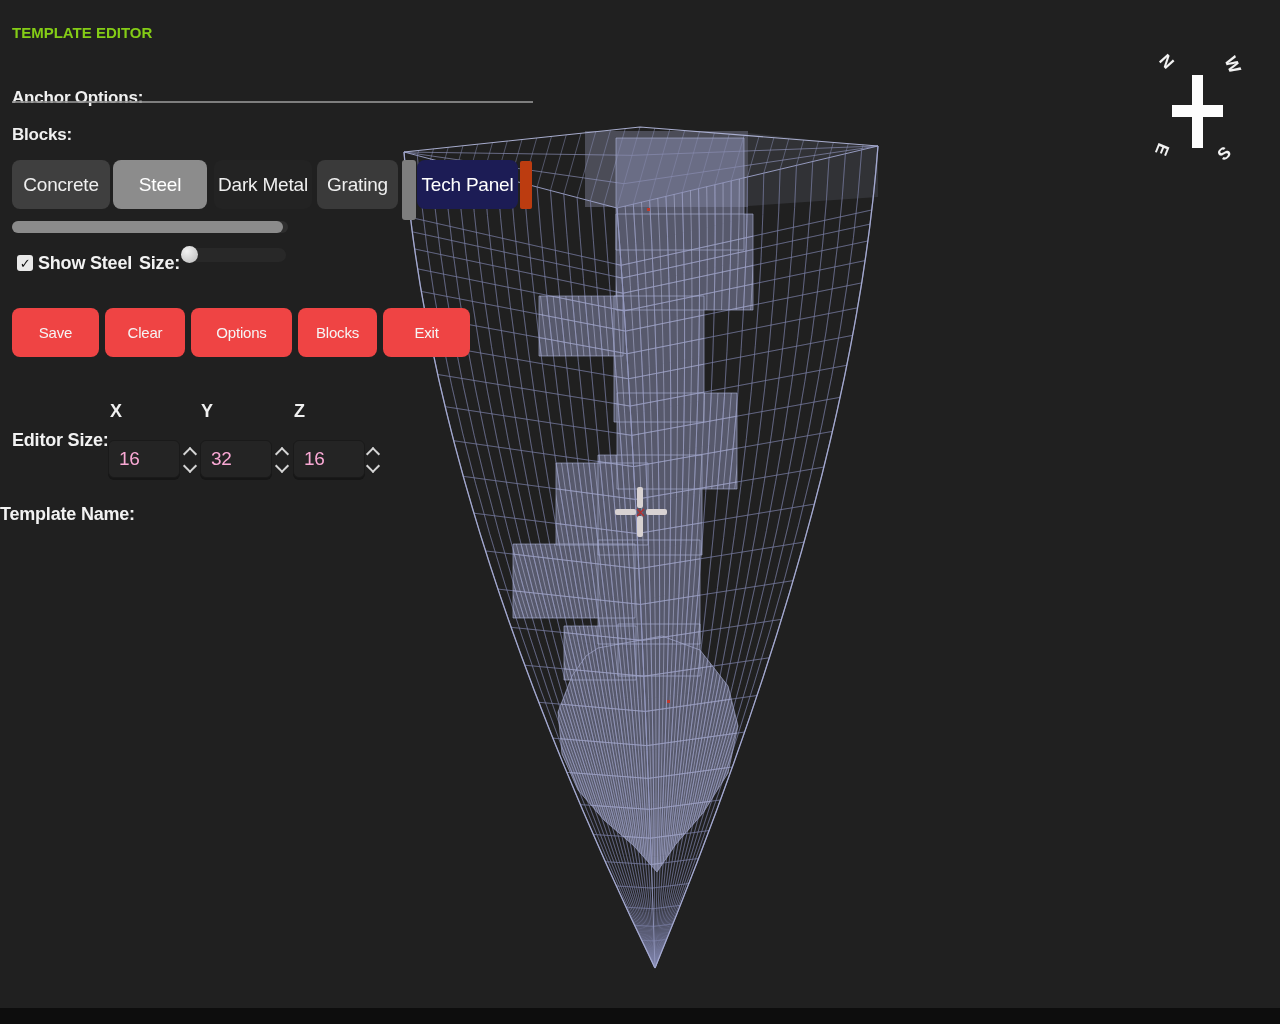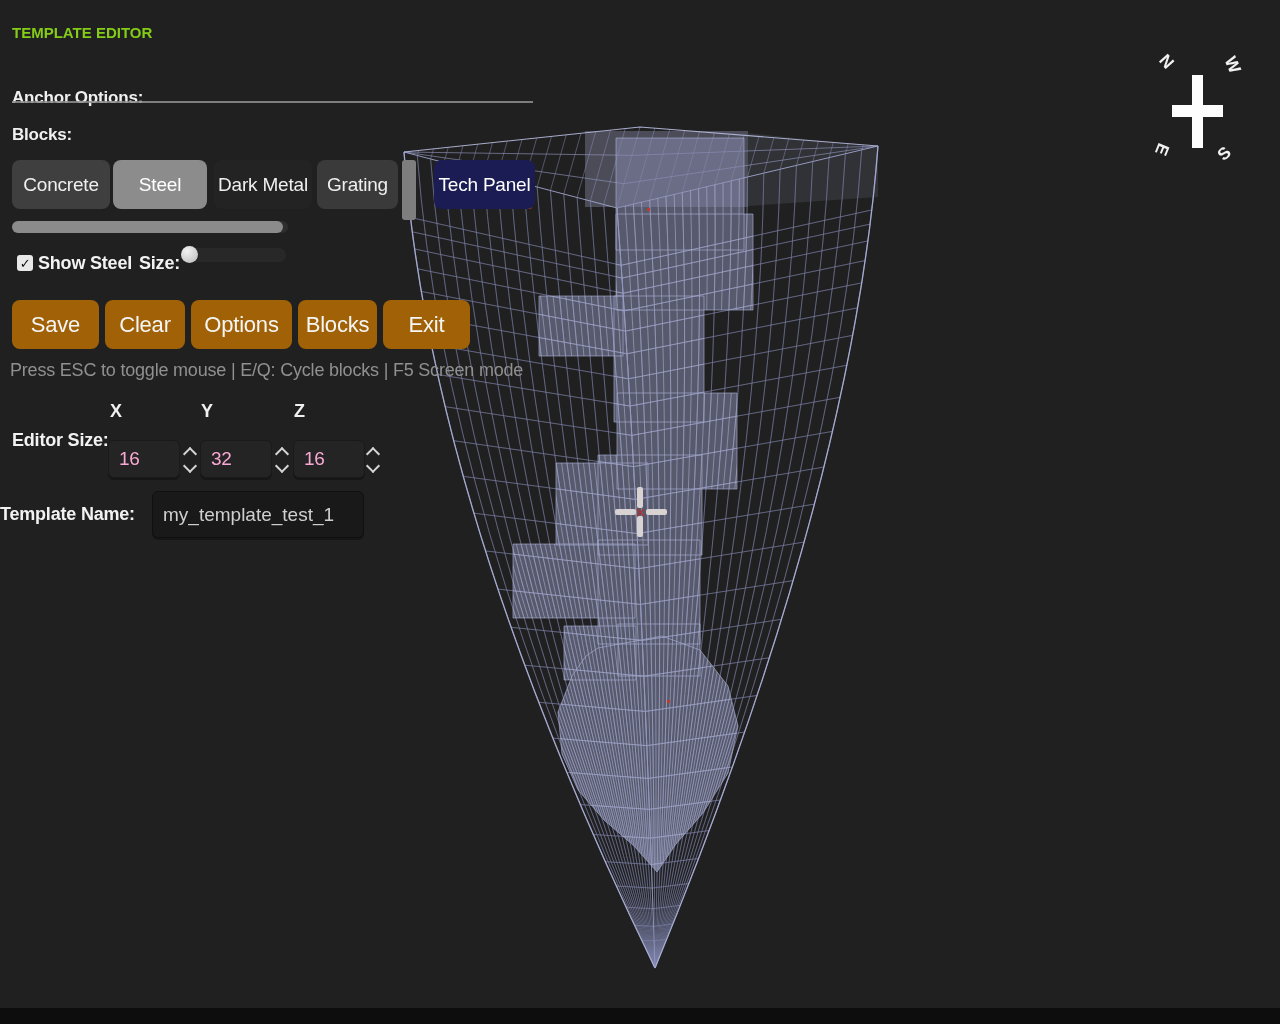--- a/index.html
+++ b/index.html
@@ -5,22 +5,22 @@
   html,body{margin:0;padding:0;background:#1f1f1f;}
   #app{position:relative;width:1280px;height:1024px;background:#202020;overflow:hidden;
        font-family:"Liberation Sans","DejaVu Sans",sans-serif;letter-spacing:-0.2px;}
   #viewport{position:absolute;left:0;top:0;z-index:1;}
   .ui{position:absolute;z-index:3;}
   .title{left:12px;top:24px;font-size:15px;font-weight:bold;color:#84cc16;letter-spacing:0;}
   .section-label{font-size:17px;font-weight:bold;color:#f0f0f0;}
   .hr{left:12px;top:101px;width:521px;height:2px;background:#8f8f8f;opacity:.85;}
   .blk-btn{top:160px;height:49px;border-radius:8px;display:flex;align-items:center;justify-content:center;
            font-size:19px;color:#efefef;cursor:pointer;}
-  .act-btn{top:300px;height:49px;border-radius:8px;background:#a16207;display:flex;align-items:center;
-           justify-content:center;font-size:22px;color:#f5f5f5;cursor:pointer;}
+  .act-btn{top:308px;height:49px;border-radius:8px;background:#ef4444;display:flex;align-items:center;
+           justify-content:center;font-size:15px;color:#f5f5f5;cursor:pointer;}
   .scroll-track{left:12px;top:221px;width:276px;height:12px;background:#2e2e2e;border-radius:6px;}
   .scroll-fill{left:12px;top:221px;width:271px;height:12px;background:#8b8b8b;border-radius:6px;}
   .checkbox{left:17px;top:255px;width:16px;height:16px;background:#e9e9e9;border-radius:3px;
             display:flex;align-items:center;justify-content:center;font-size:13px;font-weight:bold;color:#111;}
   .lbl18{font-size:18px;font-weight:bold;color:#f2f2f2;}
   .slider-track{left:182px;top:248px;width:104px;height:14px;background:#282828;border-radius:7px;}
   .slider-knob{left:181px;top:246px;width:17px;height:17px;border-radius:50%;
                background:radial-gradient(circle at 35% 30%,#f2f2f2,#b9b9b9);}
   .help{left:10px;top:360px;font-size:18px;color:#909090;white-space:nowrap;}
   .axis-lbl{top:401px;font-size:18px;font-weight:bold;color:#f0f0f0;}
@@ -323,56 +323,54 @@
   <div class="ui title">TEMPLATE EDITOR</div>
   <div class="ui section-label" style="left:12px;top:72px;margin-top:16px;">Anchor Options:</div>
   <div class="ui hr"></div>
 
   <div class="ui section-label" style="left:12px;top:125px;">Blocks:</div>
   <div class="ui blk-btn" style="left:12px;width:98px;background:#3f3f3f;">Concrete</div>
   <div class="ui blk-btn" style="left:113px;width:94px;background:#8c8c8c;color:#ffffff;">Steel</div>
   <div class="ui blk-btn" style="left:214px;width:98px;background:#232323;">Dark Metal</div>
   <div class="ui blk-btn" style="left:317px;width:81px;background:#3a3a3a;">Grating</div>
   <div class="sliver"></div>
-  <div class="ui blk-btn" style="left:417px;width:101px;background:#1c1c55;color:#ffffff;z-index:4;margin-left:17px;">Tech Panel</div>
+  <div class="ui blk-btn" style="left:417px;width:101px;background:#1c1c55;color:#ffffff;z-index:4;">Tech Panel</div>
   <div class="orange-bar" style="background:#bc3c10;"></div>
 
   <div class="ui scroll-track"></div>
   <div class="ui scroll-fill"></div>
 
   <div class="ui checkbox">✓</div>
   <div class="ui lbl18" style="left:38px;top:253px;">Show Steel</div>
   <div class="ui lbl18" style="left:139px;top:253px;">Size:</div>
   <div class="ui slider-track"></div>
   <div class="ui slider-knob"></div>
 
   <div class="ui act-btn" style="left:12px;width:87px;">Save</div>
   <div class="ui act-btn" style="left:105px;width:80px;">Clear</div>
   <div class="ui act-btn" style="left:191px;width:101px;">Options</div>
   <div class="ui act-btn" style="left:298px;width:79px;">Blocks</div>
   <div class="ui act-btn" style="left:383px;width:87px;">Exit</div>
 
-  <div class="ui help">Press ESC to toggle mouse | E/Q: Cycle blocks | F5 Screen mode</div>
 
   <div class="ui axis-lbl" style="left:110px;">X</div>
   <div class="ui axis-lbl" style="left:201px;">Y</div>
   <div class="ui axis-lbl" style="left:294px;">Z</div>
   <div class="ui lbl18" style="left:12px;top:430px;">Editor Size:</div>
   <div class="ui spin-field" style="left:108px;">16</div>
   <div class="ui spin-field" style="left:200px;">32</div>
   <div class="ui spin-field" style="left:293px;">16</div>
   <span class="ui chev up" style="left:185px;top:449px;"></span>
   <span class="ui chev down" style="left:185px;top:461px;"></span>
   <span class="ui chev up" style="left:277px;top:449px;"></span>
   <span class="ui chev down" style="left:277px;top:461px;"></span>
   <span class="ui chev up" style="left:368px;top:449px;"></span>
   <span class="ui chev down" style="left:368px;top:461px;"></span>
 
   <div class="ui lbl18" style="left:0;top:504px;">Template Name:</div>
-  <input class="ui tpl-input" value="my_template_test_1" style="">
 
   <div class="compass-letter" style="left:1160px;top:52px;transform:rotate(48deg);">N</div>
   <div class="compass-letter" style="left:1224px;top:55px;transform:rotate(66deg);">W</div>
   <div class="compass-letter" style="left:1156px;top:139px;transform:rotate(112deg);">E</div>
   <div class="compass-letter" style="left:1219px;top:144px;transform:rotate(-42deg);">S</div>
   <div class="cross" style="left:1192px;top:75px;width:11px;height:73px;"></div>
   <div class="cross" style="left:1172px;top:105px;width:51px;height:12px;"></div>
 
   <div class="ui bottom-bar"></div>
 </div>

